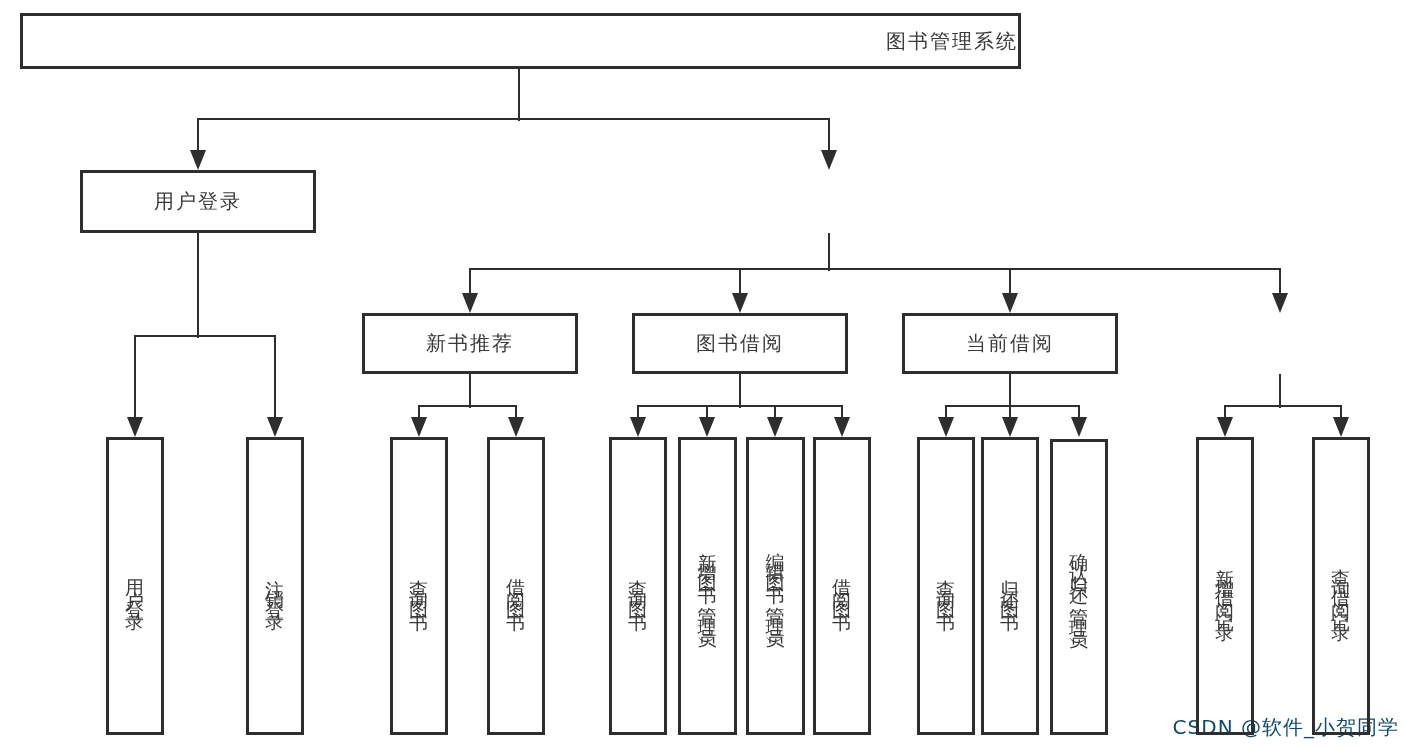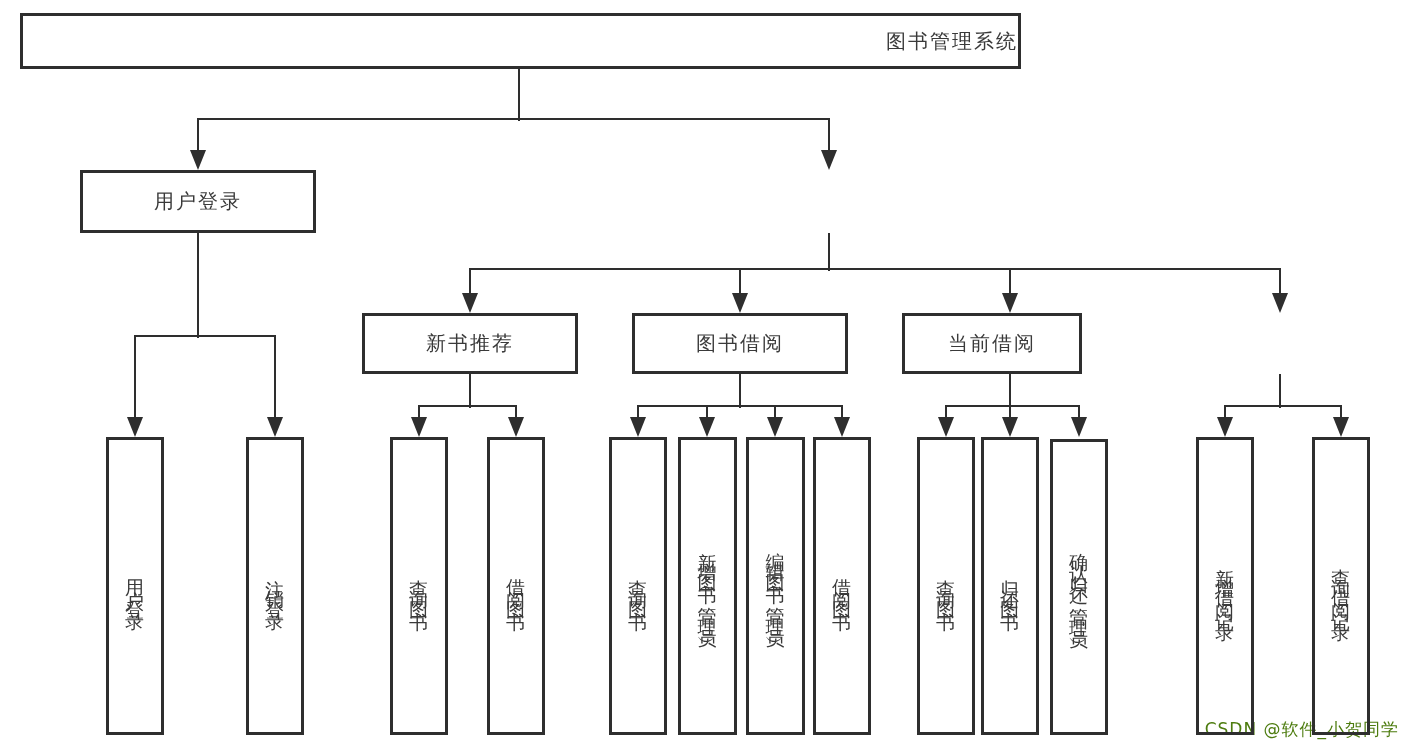--- a/index.html
+++ b/index.html
@@ -38,22 +38,22 @@
     border-left: 8px solid transparent;
     border-right: 8px solid transparent;
     border-top: 20px solid #2e2e2e;
     z-index: 1;
   }
   .watermark {
     position: absolute;
     right: 6px;
     bottom: 6px;
     z-index: 1;
-    color: #4d7c0f;
-    font-size: 17px;
+    color: #0c4a6e;
+    font-size: 20px;
     letter-spacing: 1px;
     white-space: nowrap;
   }
 </style>
 </head>
 <body>
 
 <div class="canvas">
 
   <div class="node h-label" style="left:20px; top:13px; width:1001px; height:56px;justify-content:flex-end;">
@@ -63,21 +63,21 @@
   <div class="node h-label" style="left:80px; top:170px; width:236px; height:63px;">
     <span>用户登录</span>
   </div>
 
   <div class="node h-label" style="left:362px; top:313px; width:216px; height:61px;text-align:right;">
     <span>新书推荐</span>
   </div>
   <div class="node h-label" style="left:632px; top:313px; width:216px; height:61px;">
     <span>图书借阅</span>
   </div>
-  <div class="node h-label" style="left:902px; top:313px; width:180px; height:61px;">
+  <div class="node h-label" style="left:902px; top:313px; width:216px; height:61px;">
     <span>当前借阅</span>
   </div>
 
   <div class="node v-label" style="left:106px; top:437px; width:58px; height:298px;">
     <span>用户登录</span>
   </div>
   <div class="node v-label" style="left:246px; top:437px; width:58px; height:298px;">
     <span>注销登录</span>
   </div>
 

